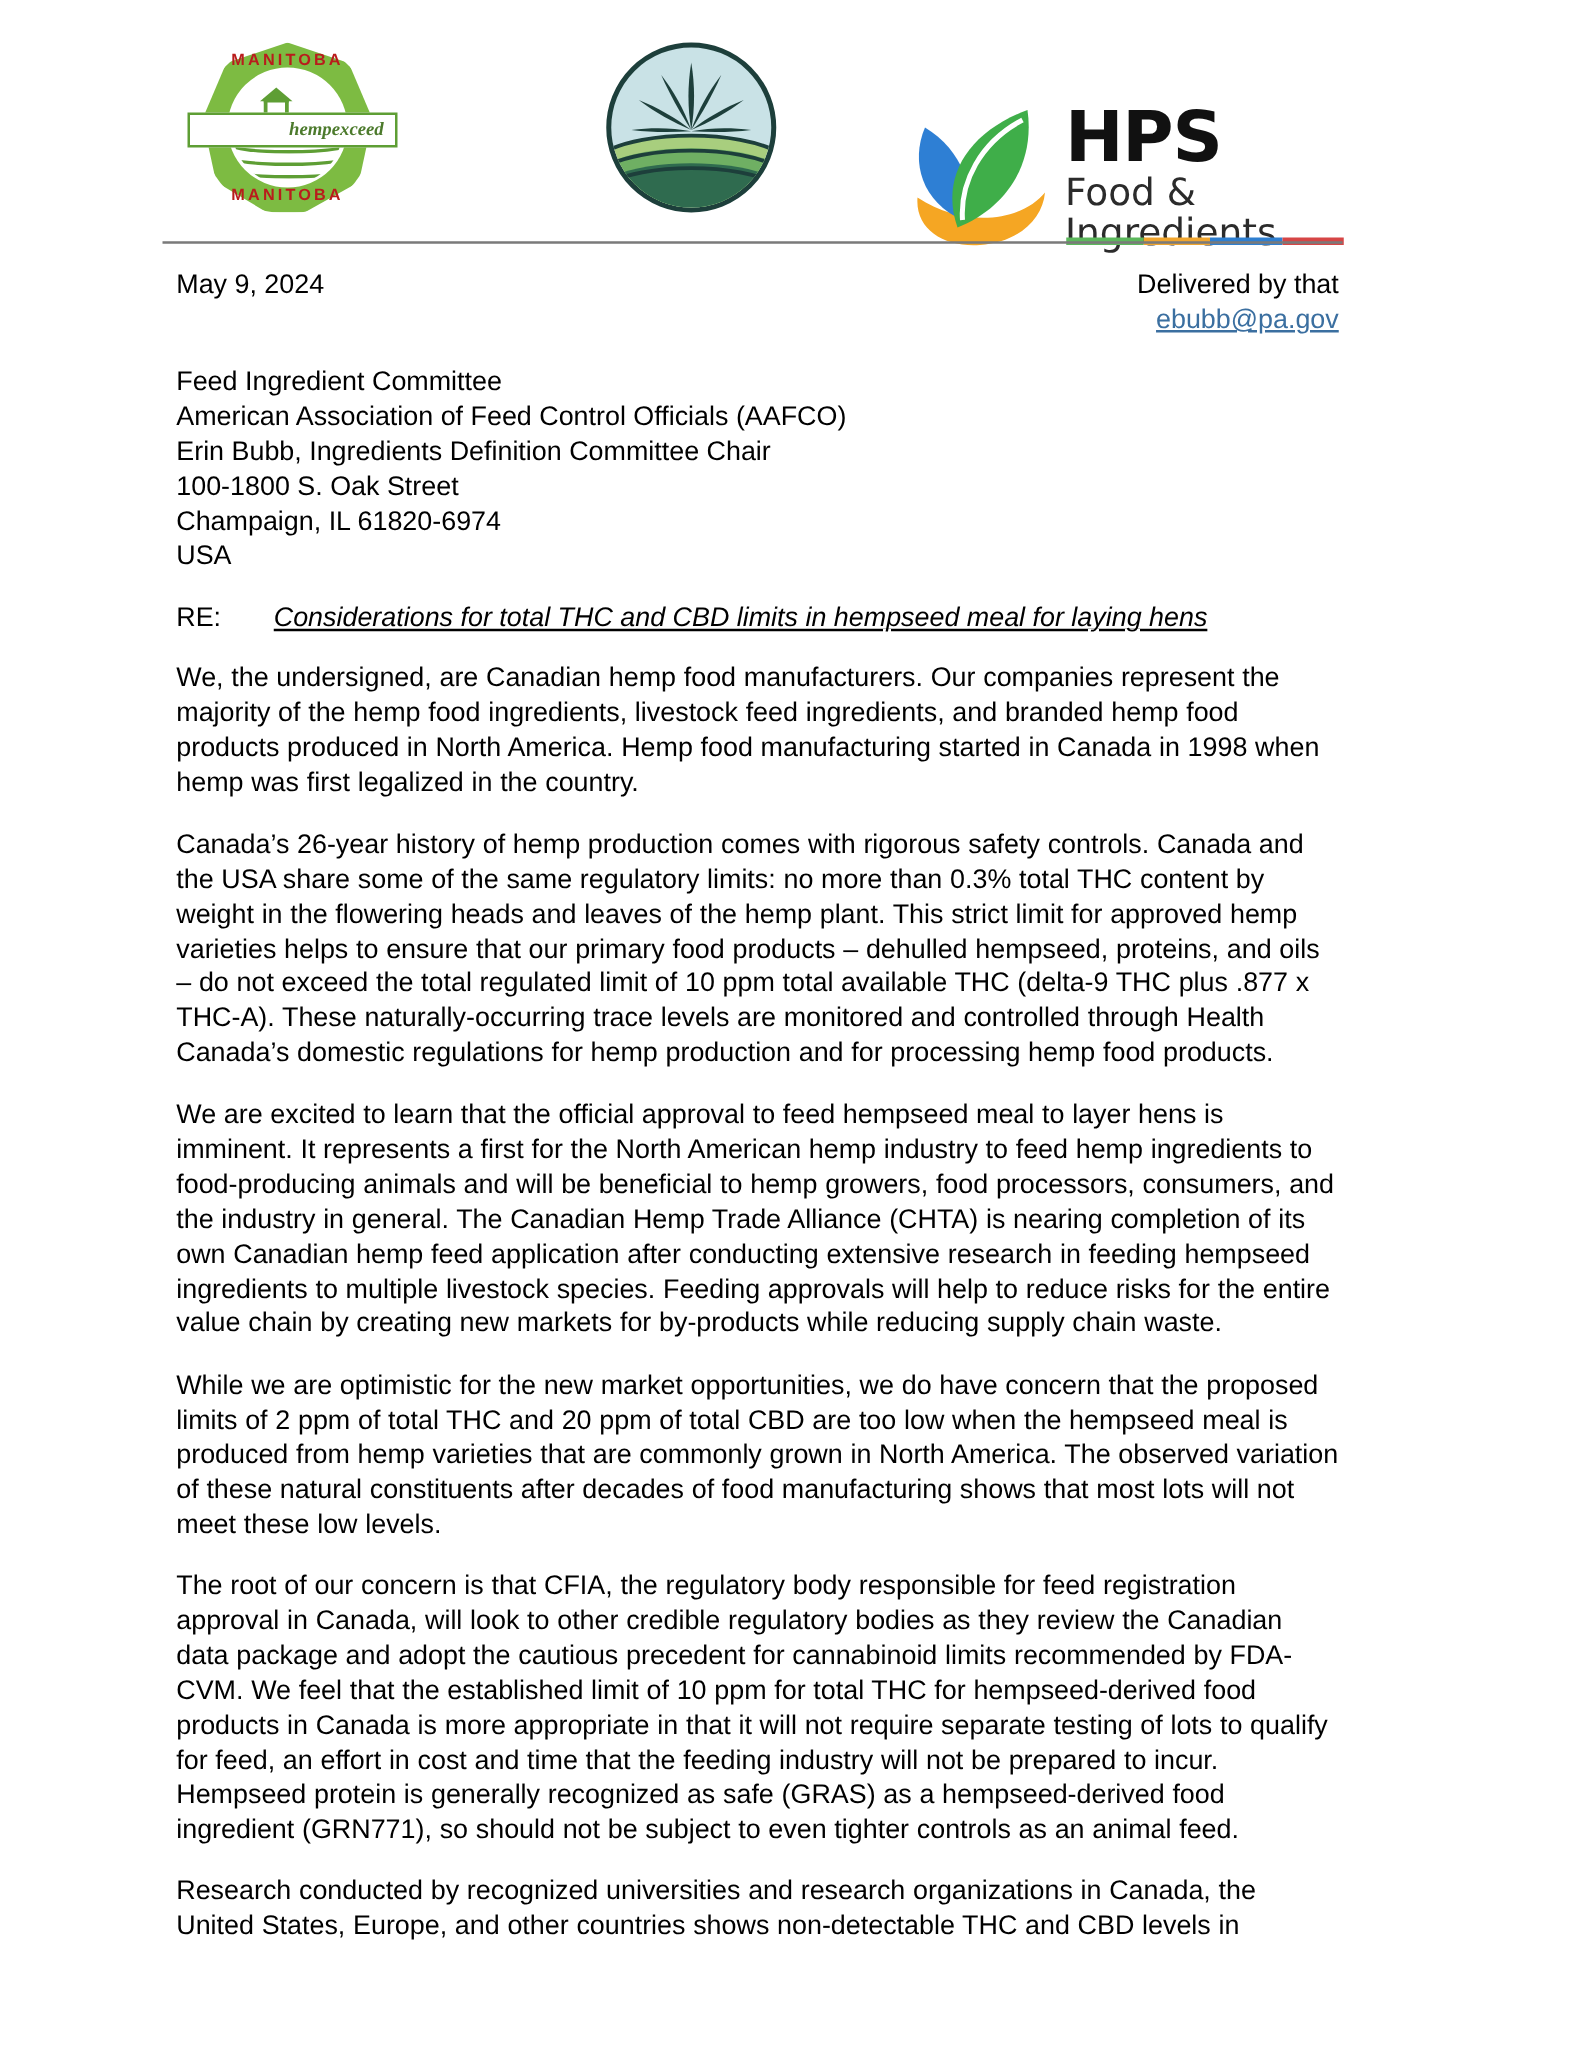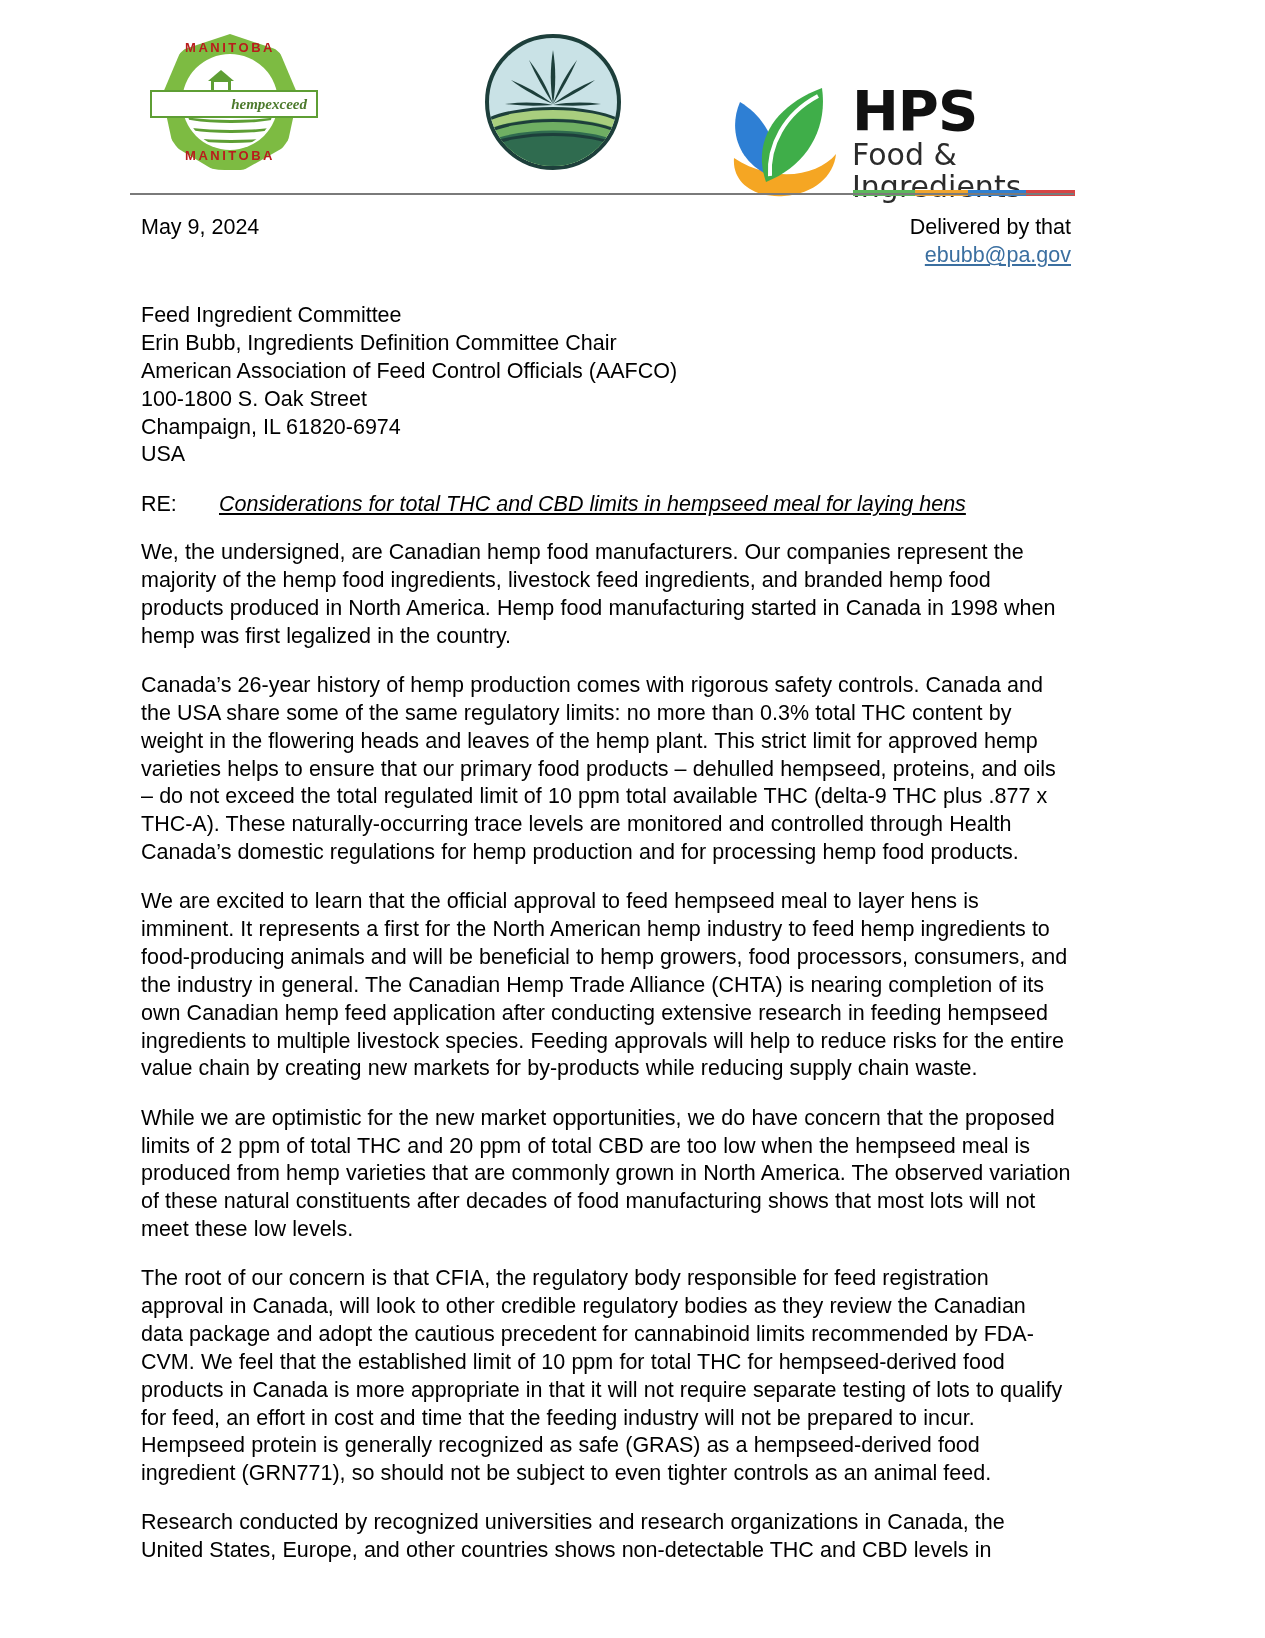--- a/index.html
+++ b/index.html
@@ -220,21 +220,21 @@
     text-align: right;
     font-size: 21.5px;
     line-height: 1.32;
   }
   .delivery a {
     color: #3b6fa0;
     text-decoration: underline;
   }
 
   .address {
-    margin-top: 32px;
+    margin-top: 22px;
     font-size: 21.5px;
     line-height: 1.30;
   }
   .address div { white-space: nowrap; }
 
   .re-line {
     margin-top: 22px;
     font-size: 21.5px;
     line-height: 1.3;
     display: flex;
@@ -331,22 +331,22 @@
     <div class="dateline">
       <div>May 9, 2024</div>
       <div class="delivery">
         <div>Delivered by that</div>
         <div><a href="#">ebubb@pa.gov</a></div>
       </div>
     </div>
 
     <div class="address">
       <div>Feed Ingredient Committee</div>
+      <div>American Association of Feed Control Officials (AAFCO)</div>
       <div>Erin Bubb, Ingredients Definition Committee Chair</div>
-      <div>American Association of Feed Control Officials (AAFCO)</div>
       <div>100-1800 S. Oak Street</div>
       <div>Champaign, IL 61820-6974</div>
       <div>USA</div>
     </div>
 
     <div class="re-line">
       <span class="re-label">RE:</span>
       <span class="re-subject">Considerations for total THC and CBD limits in hempseed meal for laying hens</span>
     </div>
 

